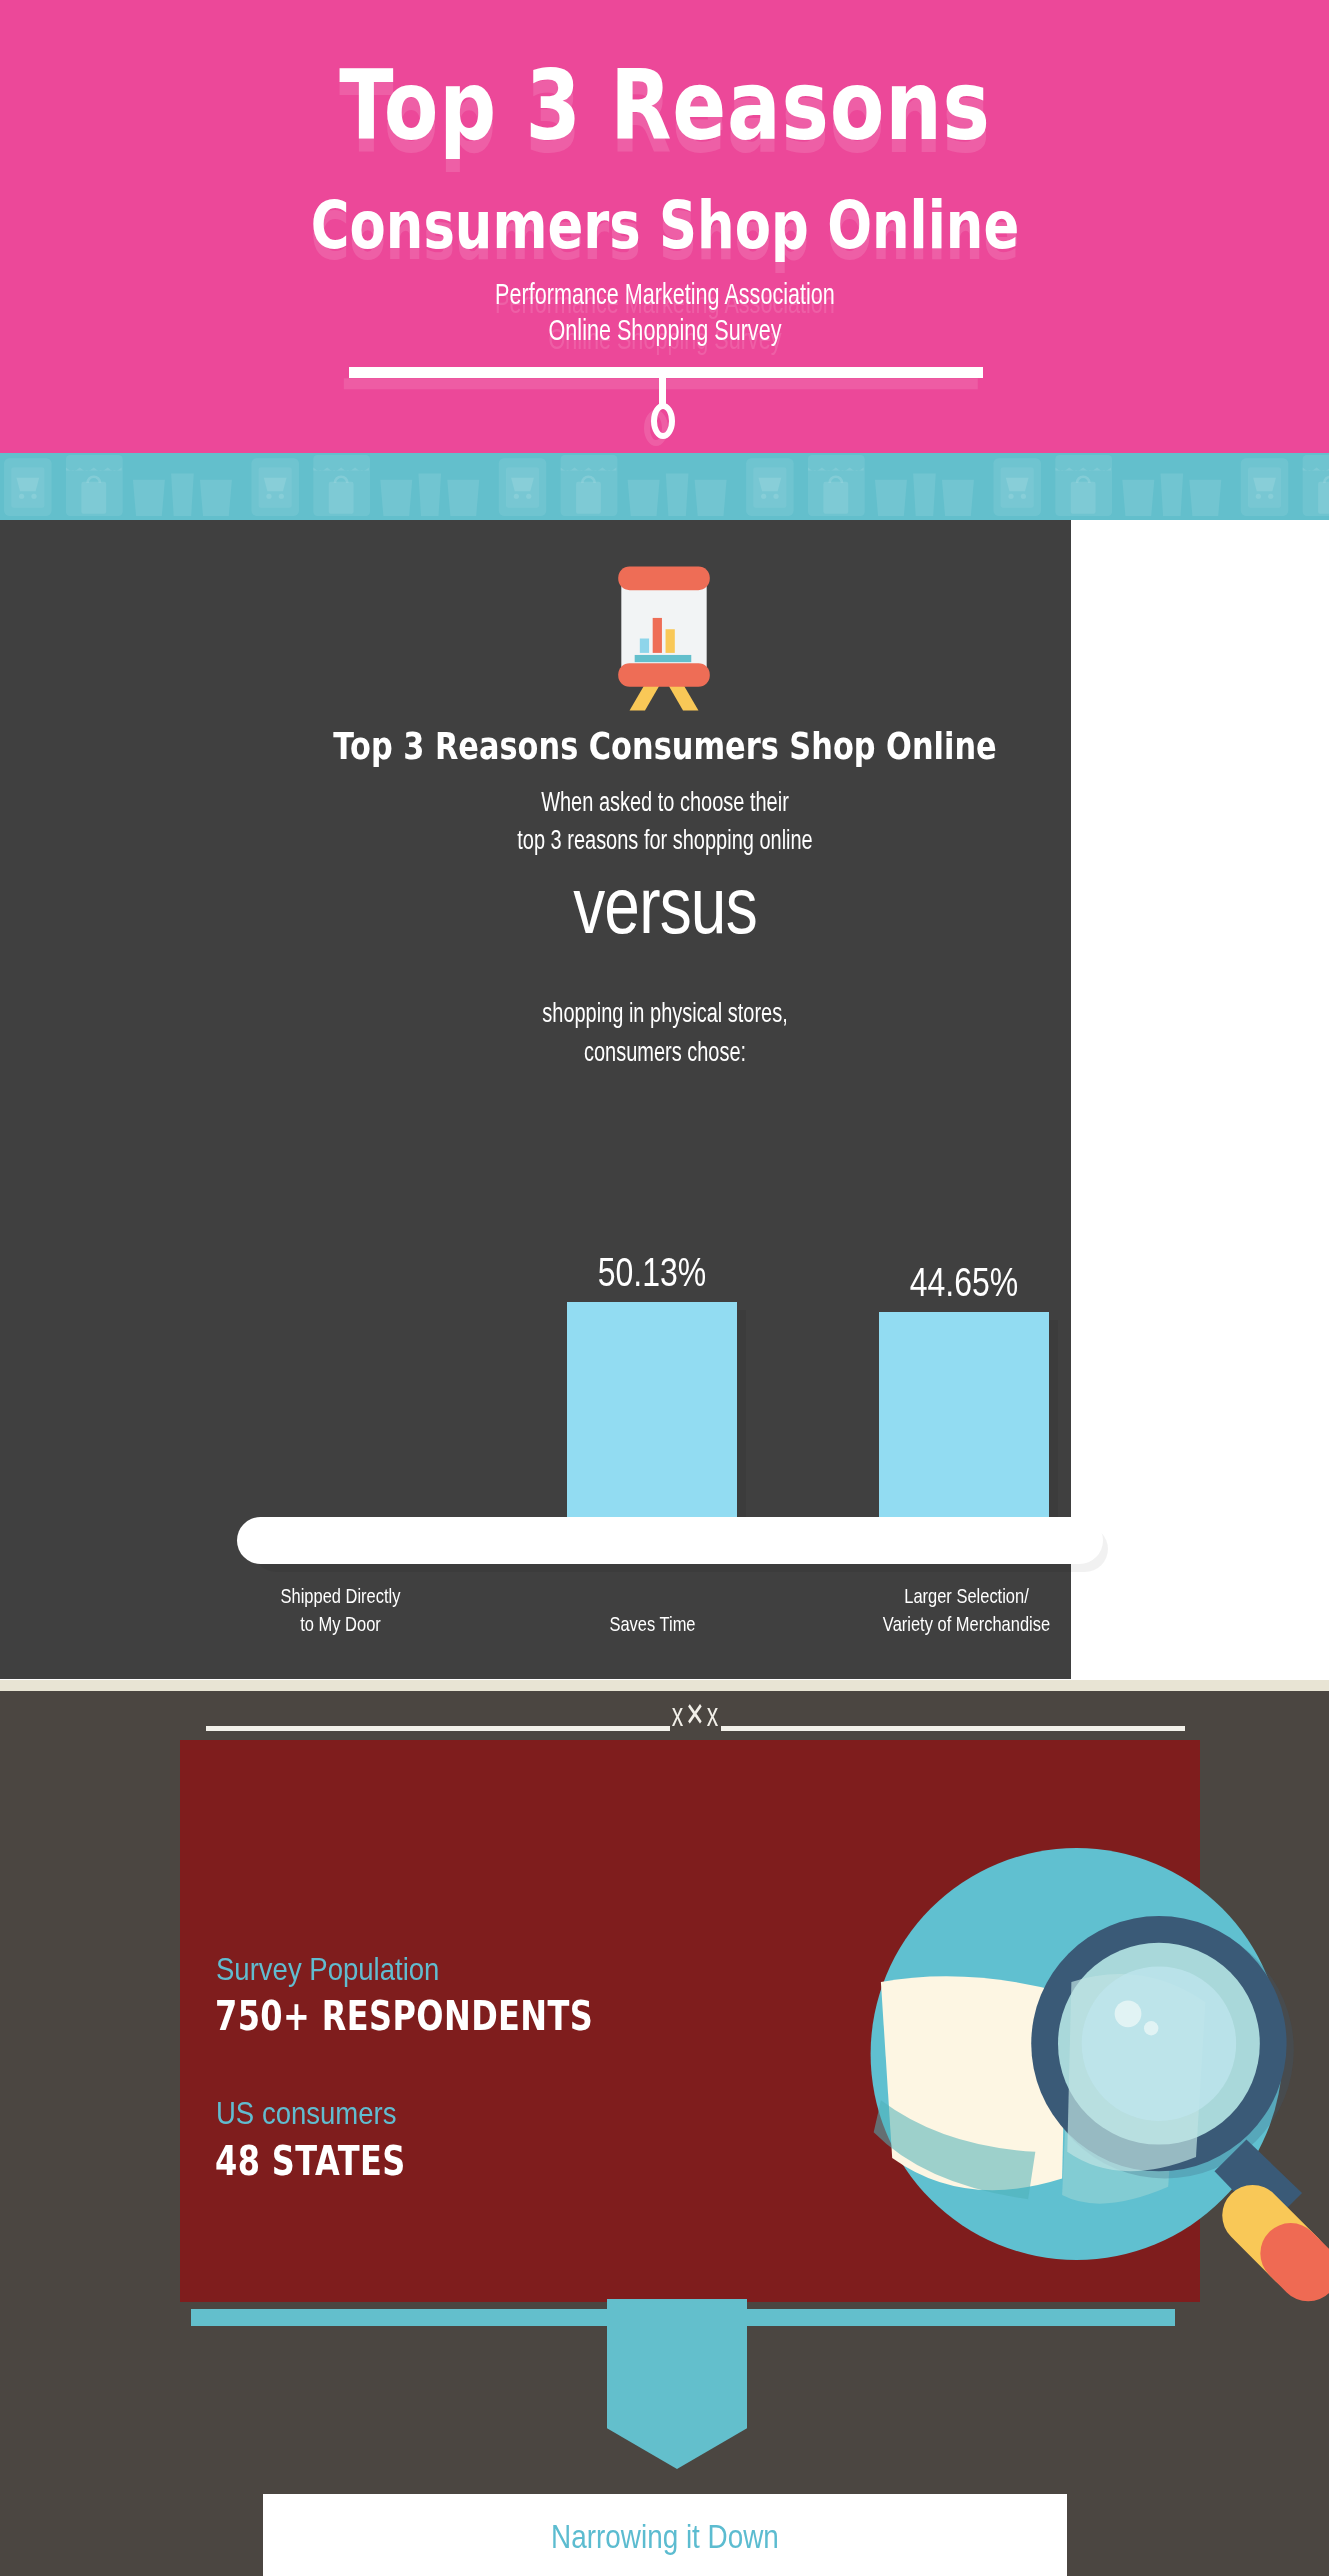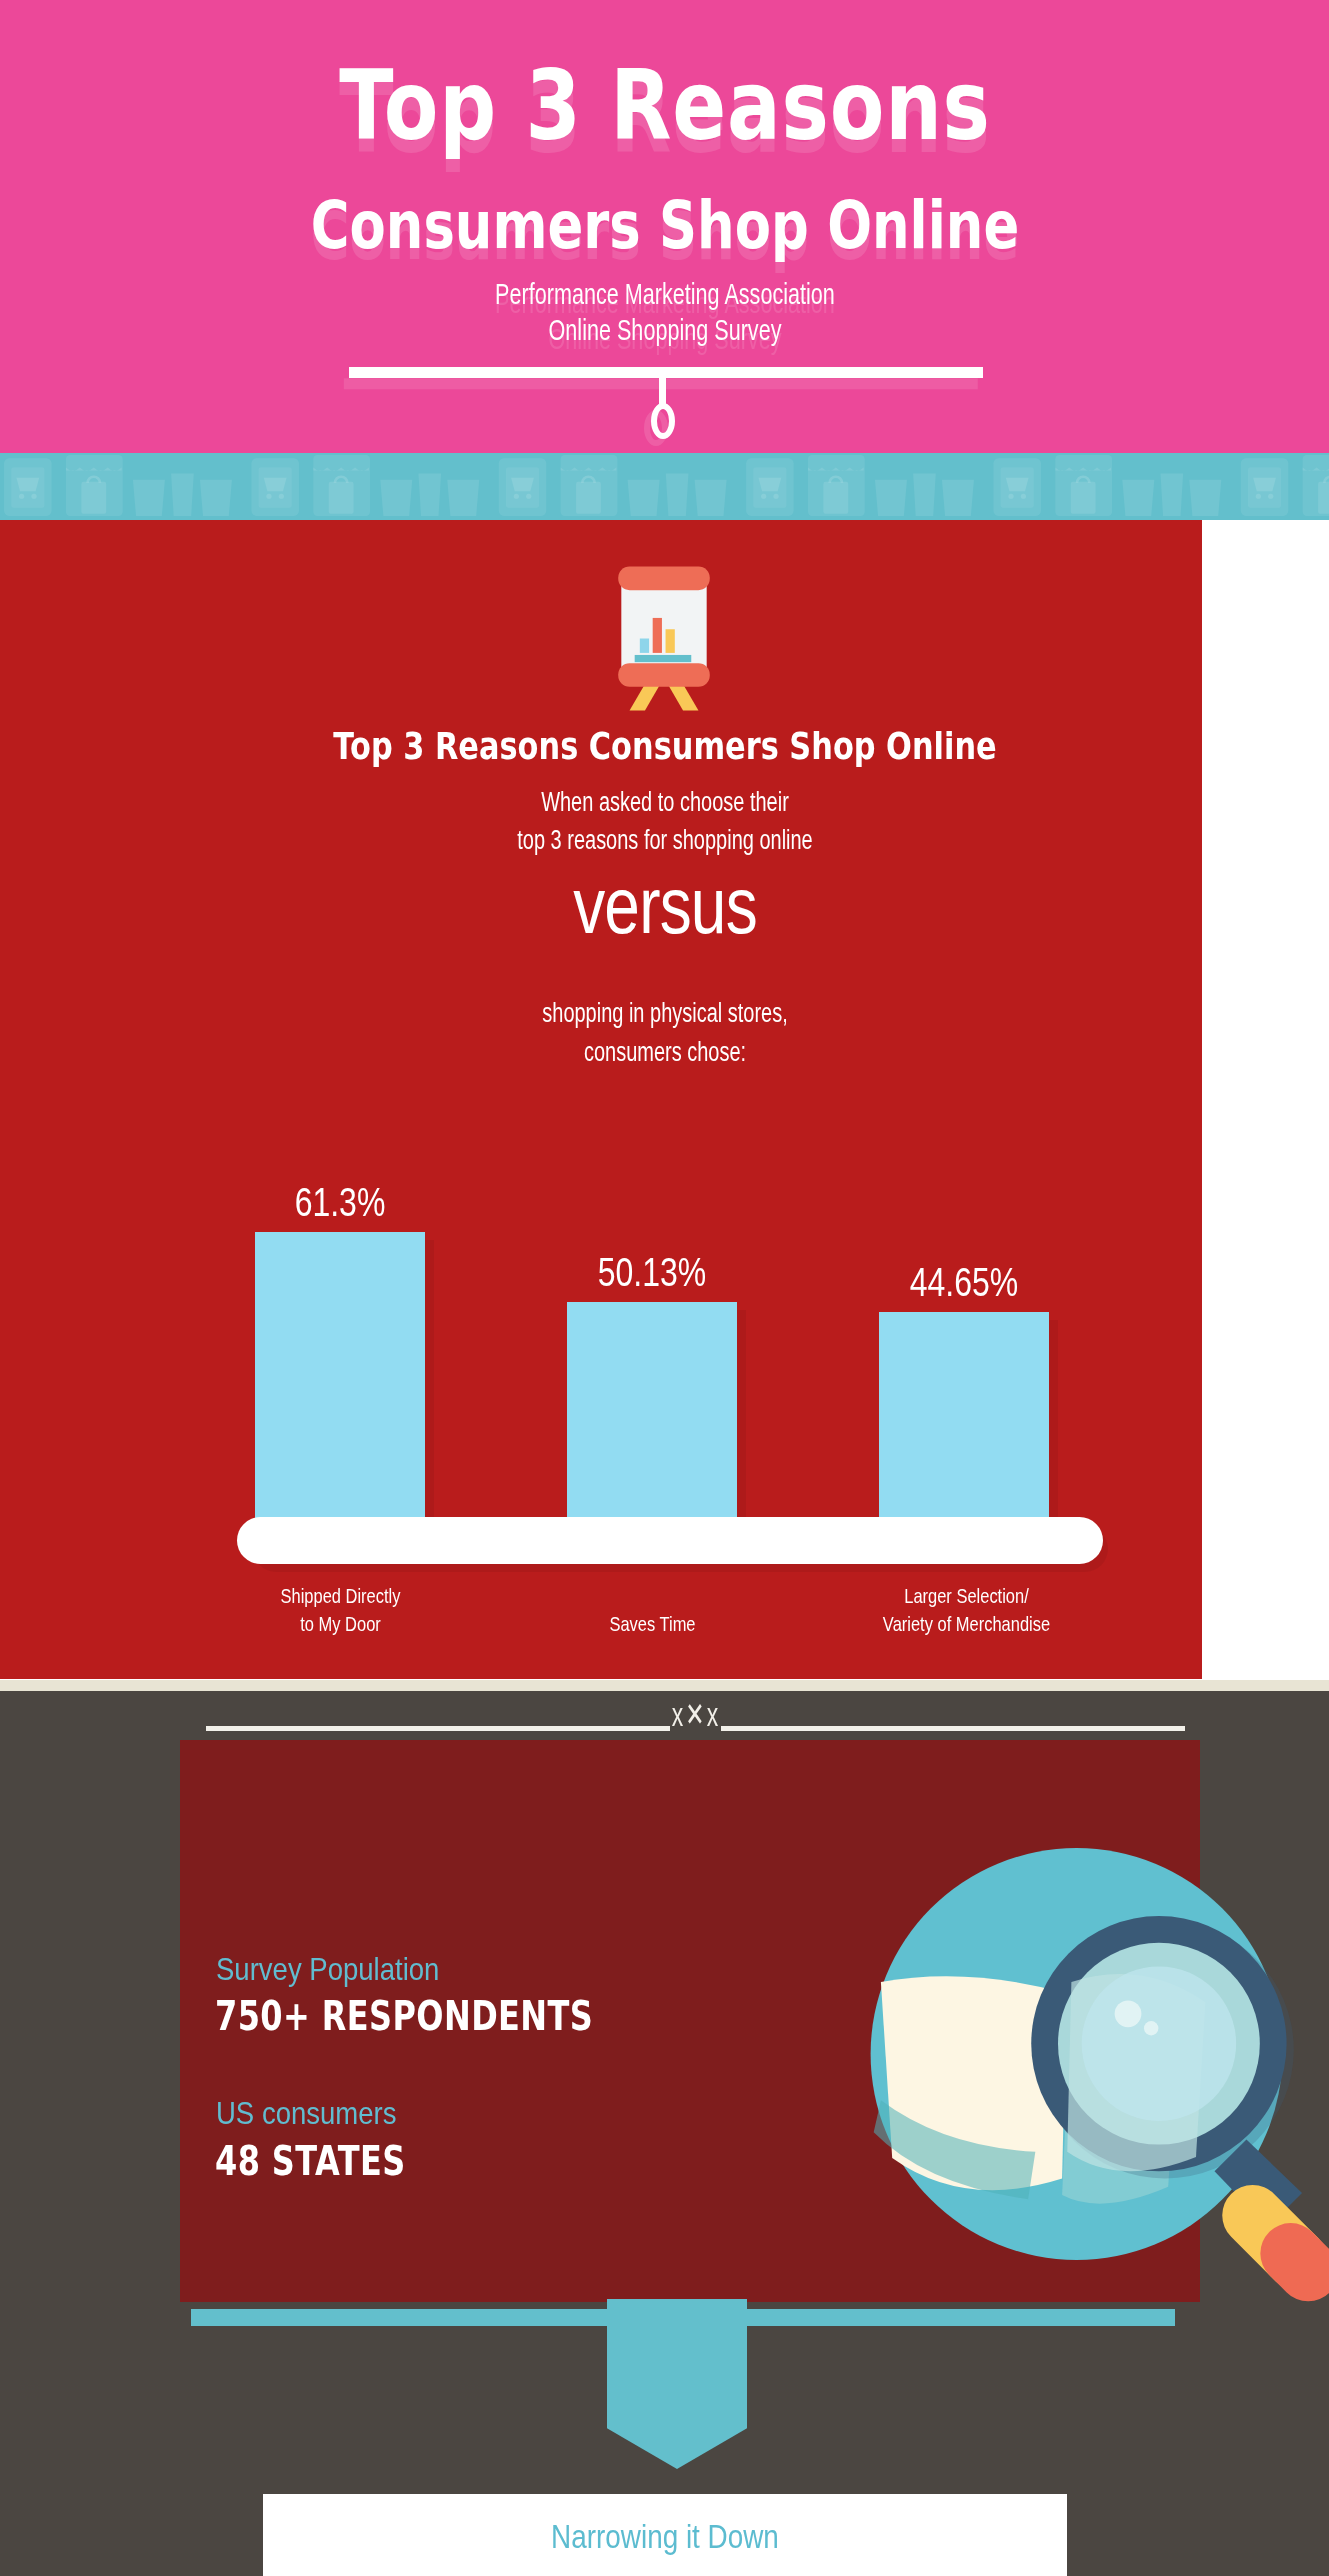--- a/index.html
+++ b/index.html
@@ -68,22 +68,22 @@
     position:absolute; left:0; top:453px; width:1330px; height:67px;
     background:#63bfcc; overflow:hidden;
   }
   .pattern-band .pat {
     position:absolute; left:0; top:0; width:1330px; height:67px;
     opacity:0.40;
   }
 
   
   .teal-sec {
-    position:absolute; left:0; top:520px; width:1202px; height:1159px;
-    background:#b91c1c;
+    position:absolute; left:0; top:520px; width:1071px; height:1159px;
+    background:#404040;
   }
   .easel-wrap { position:absolute; left:574px; top:41px; width:180px; height:155px; }
   .sec2-title {
     position:absolute; left:0; top:204px; width:1330px; text-align:center;
     font-family:"DejaVu Sans", sans-serif; font-weight:bold;
     font-size:38px; color:#ffffff;
     transform:scaleX(0.80); transform-origin:center top;
   }
   .sec2-q {
     position:absolute; left:0; top:263px; width:1330px; text-align:center;
@@ -247,25 +247,20 @@
 
   <div class="sec2-title">Top 3 Reasons Consumers Shop Online</div>
   <div class="sec2-q">When asked to choose their</div>
   <div class="sec2-q" style="top:301px">top 3 reasons for shopping online</div>
   <div class="versus">versus</div>
   <div class="sec2-q2">shopping in physical stores,</div>
   <div class="sec2-q2" style="top:513px">consumers chose:</div>
 
   <div class="chart">
 
-    <div class="bar-group" style="left:28px;  bottom:117px; width:170px; height:294px;">
-      <div class="bar-shadow"></div>
-      <div class="bar-rect"></div>
-      <div class="bar-value" style="bottom:100%; padding-bottom:7.2px;">61.3%</div>
-    </div>
 
     <div class="bar-group" style="left:340px; bottom:101px; width:170px; height:240px;">
       <div class="bar-shadow"></div>
       <div class="bar-rect"></div>
       <div class="bar-value" style="bottom:100%; padding-bottom:7.2px;">50.13%</div>
     </div>
 
     <div class="bar-group" style="left:652px; bottom:117px; width:170px; height:214px;">
       <div class="bar-shadow"></div>
       <div class="bar-rect"></div>

